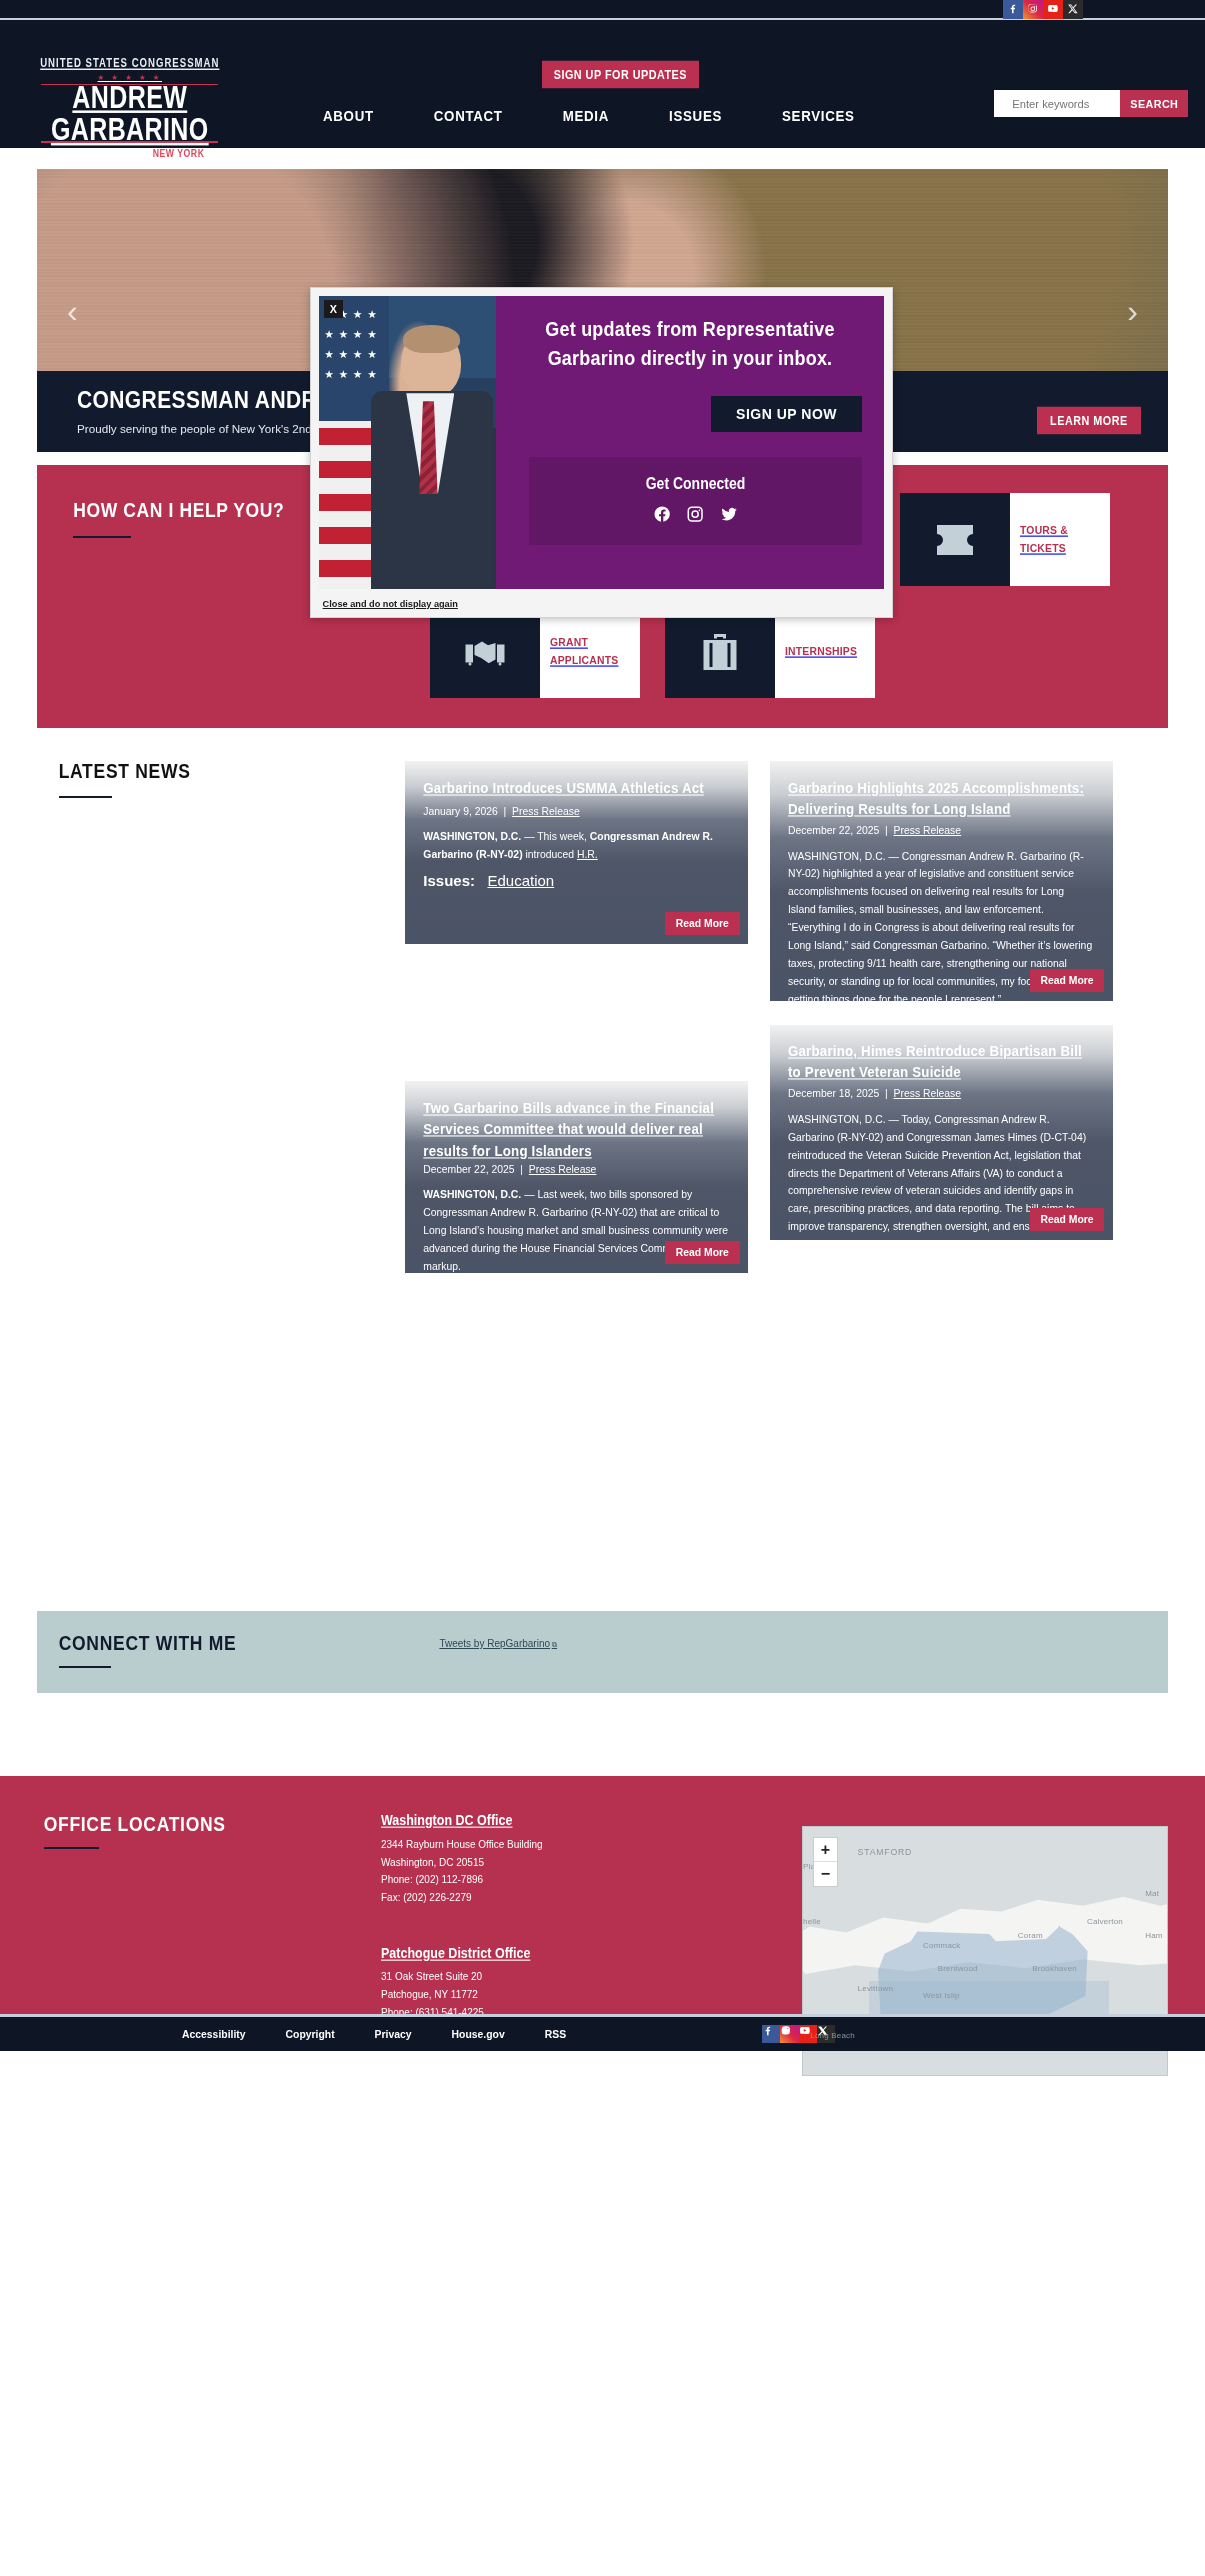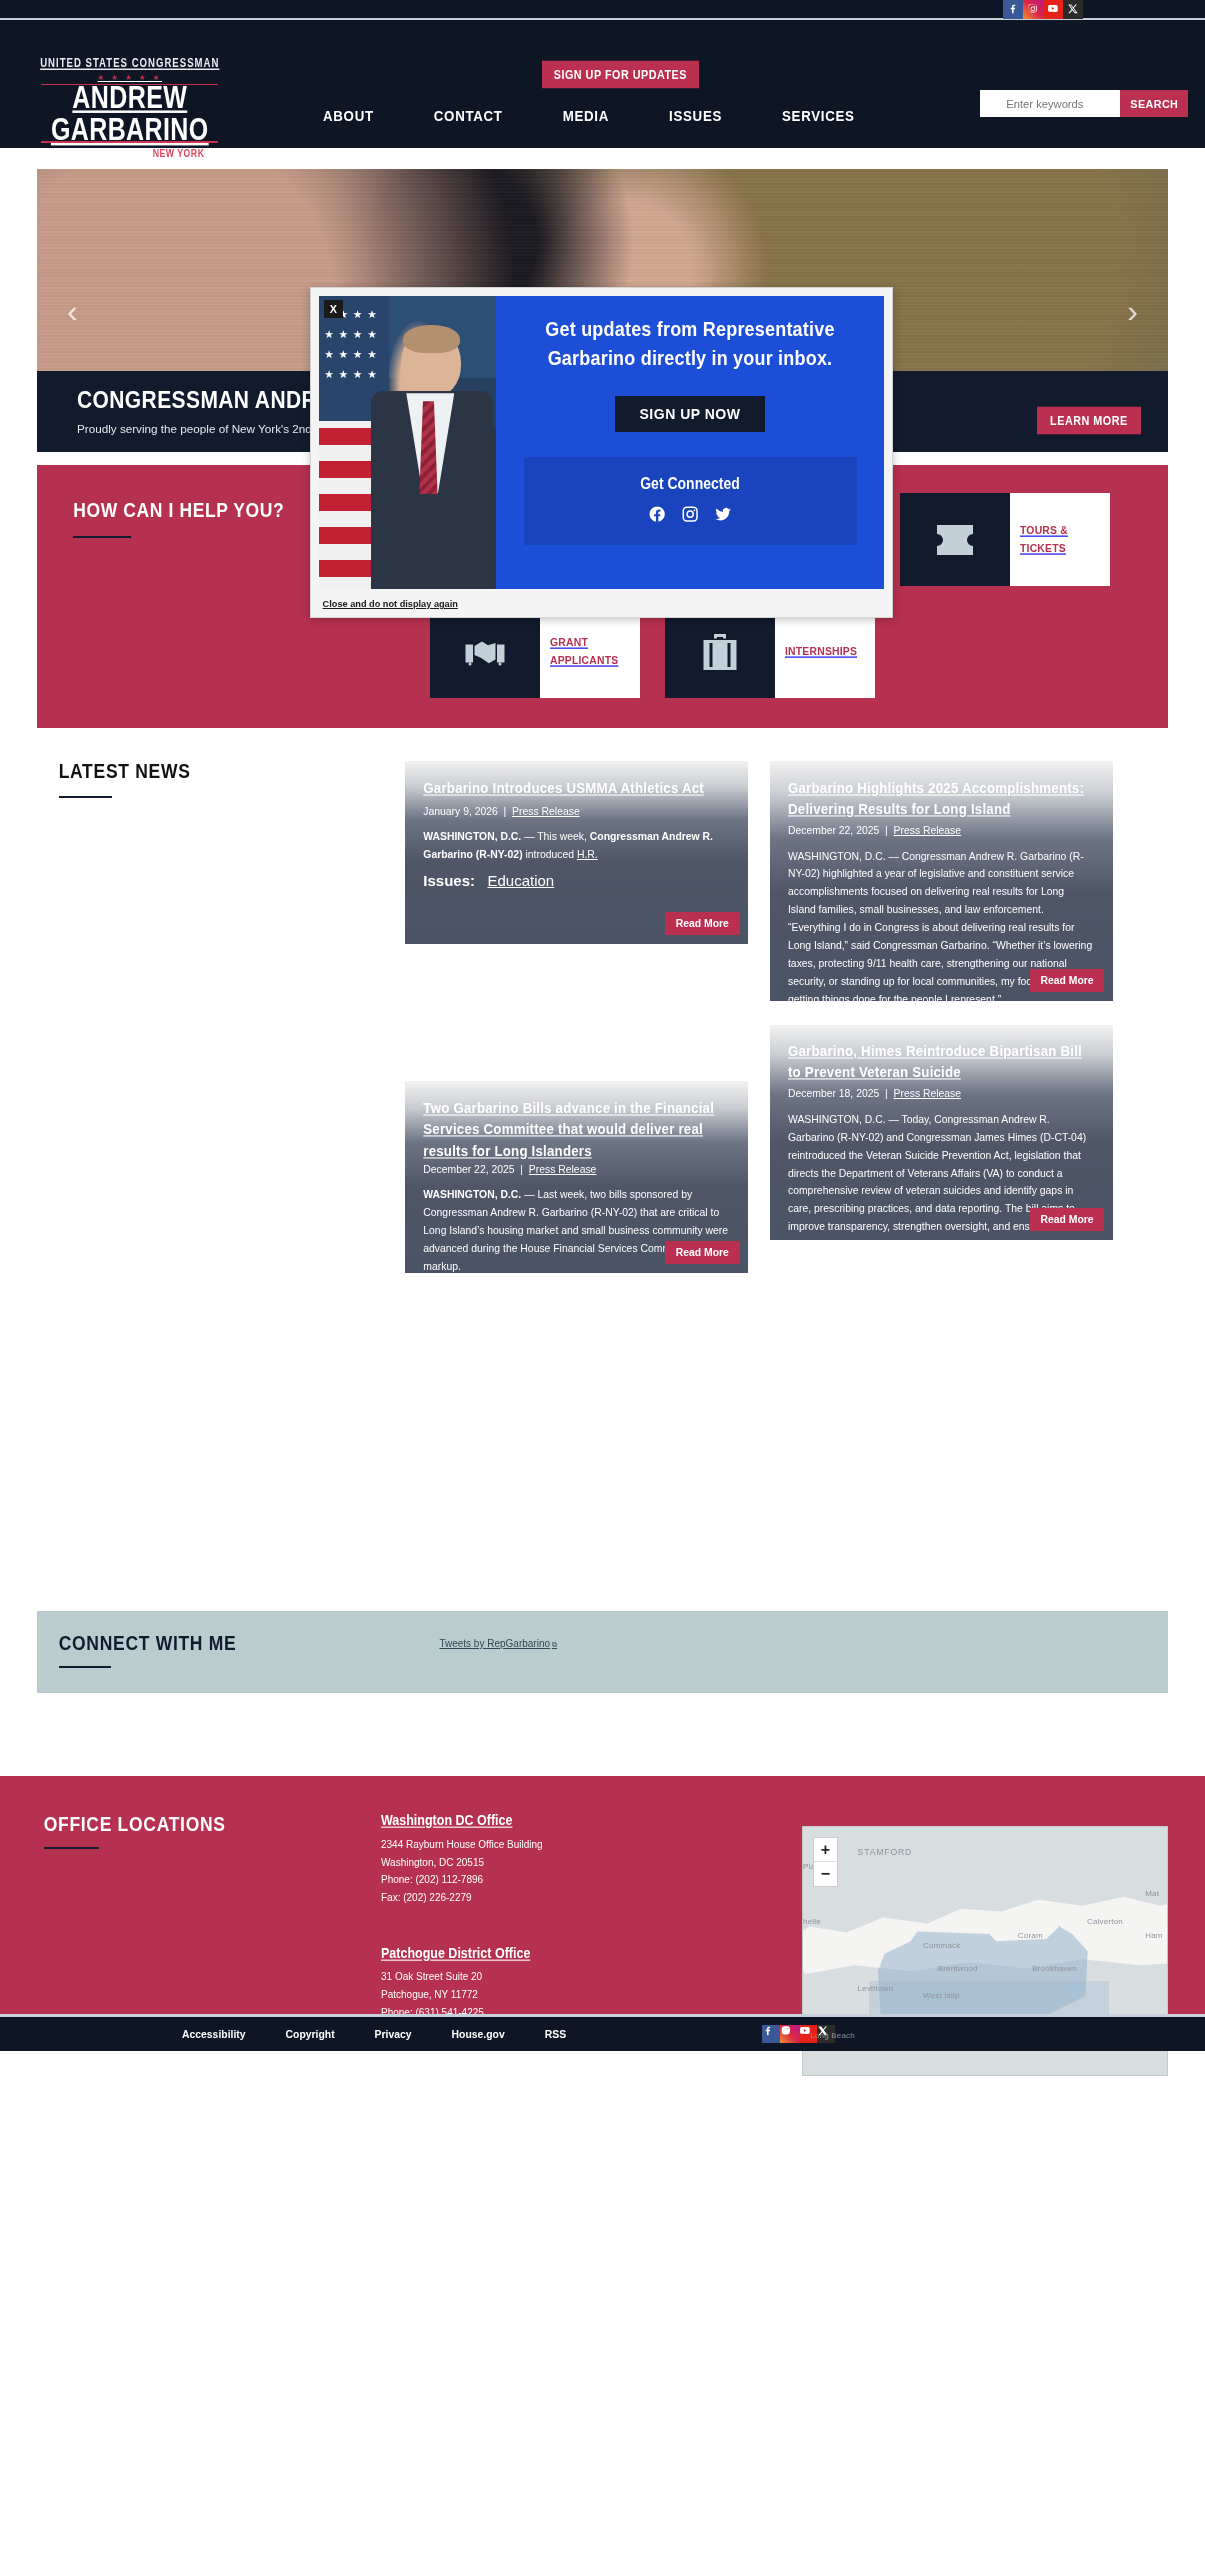--- a/index.html
+++ b/index.html
@@ -78,21 +78,21 @@
     color: #fff; text-decoration: none;
     font-size: 13.3px; font-weight: 700; letter-spacing: 0.7px;
     font-family: "Liberation Sans Narrow","Liberation Sans",sans-serif;
     transform: scaleY(1.15); display: inline-block;
   }
   .searchwrap {
     position: absolute; right: 16.7px; top: 70px;
     display: flex; height: 27px;
   }
   .searchwrap input {
-    width: 140px; border: none; outline: none; padding: 0 26px;
+    width: 126px; border: none; outline: none; padding: 0 18px;
     font-size: 11.2px; color: #666; font-family: "Liberation Sans", sans-serif;
     background: #fff;
   }
   .searchwrap button {
     background: #bb3051; color: #fff; border: none; cursor: pointer;
     font-size: 10.8px; font-weight: 700; letter-spacing: 0.4px; padding: 0 10px;
     font-family: "Liberation Sans Narrow","Liberation Sans",sans-serif;
   }
 
   
@@ -367,22 +367,22 @@
   .modal-shirt {
     position: absolute; left: 40px; top: 72px; width: 48px; height: 100px;
     background: #eef1f4; clip-path: polygon(0 0, 100% 0, 66% 100%, 34% 100%);
   }
   .modal-tie {
     position: absolute; left: 53px; top: 80px; width: 18.3px; height: 93px;
     background: repeating-linear-gradient(135deg,#b03248 0 4.2px,#8d2136 4.2px 8.3px);
     clip-path: polygon(20% 0, 80% 0, 100% 100%, 0 100%);
   }
   .modal-right {
-    flex: 1; background: #1d4ed8; padding: 23px 21.7px 21.7px 21.7px;
-    display: flex; flex-direction: column; align-items: center;
+    flex: 1; background: #701a75; padding: 23px 21.7px 21.7px 21.7px;
+    display: flex; flex-direction: column; align-items: flex-end;
   }
   .modal-h {
     color: #fff; font-size: 18px; font-weight: 700; text-align: center;
     line-height: 1.38; letter-spacing: 0.2px;
     font-family: "Liberation Sans Narrow","Liberation Sans",sans-serif;
     transform: scaleY(1.14);
   }
   .modal-signup {
     margin-top: 27px; background: #111b2d; color: #fff; border: none; cursor: pointer;
     font-size: 14px; font-weight: 700; letter-spacing: 0.5px; padding: 10px 25px;

